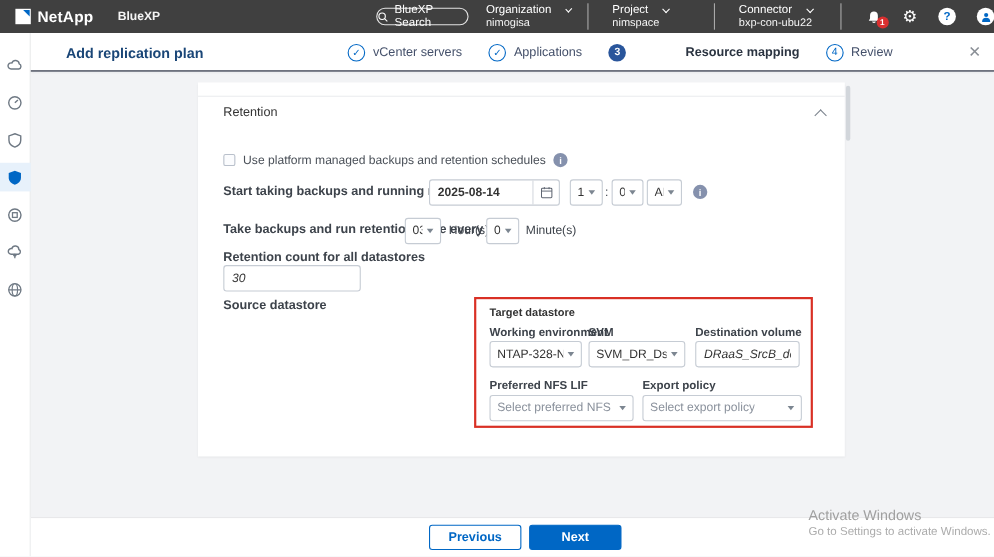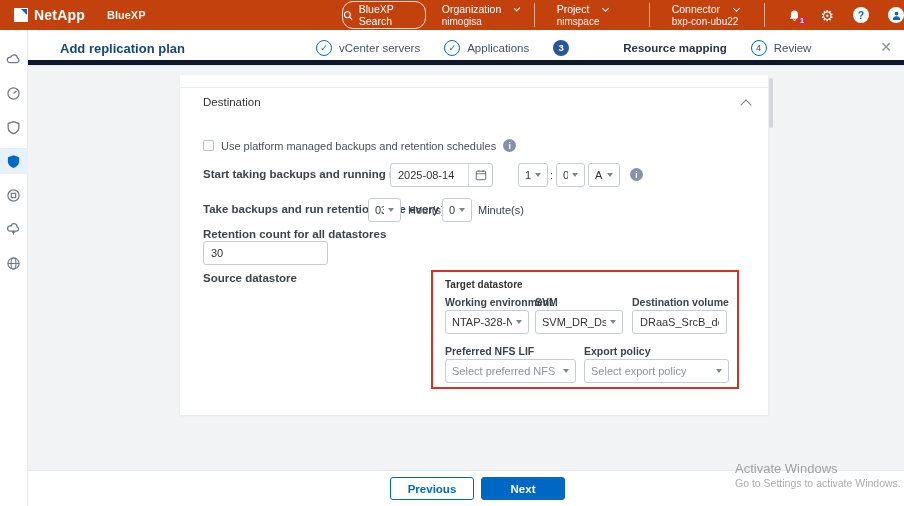--- a/index.html
+++ b/index.html
@@ -1,46 +1,46 @@
 <!DOCTYPE html>
 <html><head>
 <meta charset="utf-8">
 <style>
   * { margin:0; padding:0; box-sizing:border-box; }
   html,body { width:904px; height:506px; font-family:"Liberation Sans", sans-serif; }
   #root { position:relative; width:904px; height:506px; background:#f2f3f5; overflow:hidden; }
 
   
-  .topbar { position:absolute; left:0; top:0; width:904px; height:30px; background:#c2410c; display:flex; align-items:center; color:#fff; }
+  .topbar { position:absolute; left:0; top:0; width:904px; height:30px; background:#404040; display:flex; align-items:center; color:#fff; }
   .logo-wrap { display:flex; align-items:center; margin-left:14px; }
   .logo-mark { width:14px; height:14px; background:#fff; position:relative; margin-right:6px; }
   .logo-mark:after { content:""; position:absolute; right:1px; top:1px; width:0; height:0; border-top:6px solid #0067c5; border-left:6px solid transparent; }
   .brand-name { font-size:14px; font-weight:700; letter-spacing:.2px; }
   .product-name { font-size:11px; font-weight:700; margin-left:22px; opacity:.95; }
-  .search-pill { margin-left:196px; height:28px; border:1px solid rgba(255,255,255,.85); border-radius:11px; display:flex; align-items:center; padding:0 0; gap:6px; cursor:pointer; }
+  .search-pill { margin-left:196px; height:16px; border:1px solid rgba(255,255,255,.85); border-radius:11px; display:flex; align-items:center; padding:0 0; gap:6px; cursor:pointer; }
   .search-pill span { font-size:10.5px; }
   .ctx-group { display:flex; flex-direction:column; justify-content:center; margin-left:16px; min-width:78px; cursor:pointer; }
   .ctx-top { display:flex; align-items:center; gap:14px; }
   .ctx-label { font-size:10.5px; font-weight:400; }
   .ctx-value { font-size:10px; opacity:.95; margin-top:1px; }
   .chev { width:5px; height:5px; border-right:1.4px solid #fff; border-bottom:1.4px solid #fff; transform:rotate(45deg); margin-top:-2px; }
   .vsep { width:1px; height:24px; background:rgba(255,255,255,.55); margin:0 6px 0 14px; }
   .top-icons { display:flex; align-items:center; gap:19px; margin-left:16px; }
   .icon-btn { position:relative; cursor:pointer; display:flex; align-items:center; justify-content:center; }
   .badge { position:absolute; right:-6px; bottom:-3px; min-width:11px; height:11px; background:#d92f2f; border-radius:6px; font-size:7.5px; font-weight:700; display:flex; align-items:center; justify-content:center; padding:0 2px; }
   .gear-glyph { font-size:15px; line-height:15px; }
   .circle-white { width:16px; height:16px; border-radius:50%; background:#fff; color:#0067c5; display:flex; align-items:center; justify-content:center; font-size:10.5px; font-weight:700; }
 
   
   .sidebar { position:absolute; left:0; top:30px; width:28px; height:476px; background:#fff; border-right:1px solid #e9eaec; display:flex; flex-direction:column; align-items:center; padding-top:16px; gap:8px; }
   .side-item { width:28px; height:26px; display:flex; align-items:center; justify-content:center; cursor:pointer; }
   .side-item.active { background:#e7f1fb; }
 
   
-  .wizhead { position:absolute; left:28px; top:30px; width:876px; height:35px; background:#fff; border-bottom:5px solid #0f172a; box-shadow:0 1px 2px rgba(0,0,0,.05); }
+  .wizhead { position:absolute; left:28px; top:30px; width:876px; height:35px; background:#fff; border-bottom:1px solid #0f172a; box-shadow:0 1px 2px rgba(0,0,0,.05); }
   .wiz-title { position:absolute; left:32px; top:11px; font-size:13px; font-weight:700; color:#1a4677; }
   .steps { position:absolute; left:288px; top:0; height:35px; display:flex; align-items:center; gap:24px; }
   .step { display:flex; align-items:center; gap:7px; cursor:pointer; }
   .step-circle { width:16px; height:16px; border-radius:50%; display:flex; align-items:center; justify-content:center; font-size:9px; }
   .step-circle.completed { border:1.4px solid #0067c5; color:#0067c5; }
   .step-circle.active { background:#29559b; color:#fff; font-weight:700; font-size:9.5px; }
   .step-circle.upcoming { border:1.4px solid #0067c5; color:#0067c5; font-size:9.5px; }
   .step-label { font-size:11.5px; color:#44506a; }
   .step-label.active { color:#2b3441; font-weight:700;margin-left:47px; }
   .close-x { position:absolute; right:12px; top:9px; font-size:14px; color:#8a8f96; cursor:pointer; }
@@ -56,21 +56,21 @@
   .checkbox-row { position:absolute; left:23px; top:64px; display:flex; align-items:center; gap:7px; }
   .checkbox { width:11px; height:11px; border:1px solid #b9c0cb; border-radius:2px; background:#fbfcfe; cursor:pointer; }
   .checkbox-label { font-size:11px; color:#4a5058; }
   .info-dot { width:13px; height:13px; border-radius:50%; background:#8591ad; color:#fff; font-size:8.5px; font-weight:700; display:flex; align-items:center; justify-content:center; cursor:pointer; }
 
   .field, .selectbox { border:1px solid #c6ccd4; border-radius:3px; background:#fff; height:24px; font-size:11px; color:#333; }
   .selectbox { display:flex; align-items:center; justify-content:space-between; padding:0 6px; cursor:pointer; }
   .selectbox .caret { width:0; height:0; border-left:3.5px solid transparent; border-right:3.5px solid transparent; border-top:4px solid #7c8691; margin-left:4px; }
   .selectbox .val { white-space:nowrap; overflow:hidden; }
   .selectbox .val.placeholder { color:#8a919c; }
-  input.field { padding:0 7px; font-family:"Liberation Sans", sans-serif; outline:none; width:100%; }
+  input.field { padding:0 7px; font-family:"Liberation Sans", sans-serif; outline:none; width:100%;font-style:italic; }
 
   .abs { position:absolute; }
   .inline-label { font-size:11px; color:#3d434b; line-height:24px; }
 
   .date-field { position:absolute; display:flex; align-items:stretch; border:1px solid #c6ccd4; border-radius:3px; background:#fff; height:24px; }
   .date-text { flex:1; font-size:11px; color:#333; display:flex; align-items:center; padding:0 7px; }
   .date-cal { width:24px; border-left:1px solid #d6dae0; display:flex; align-items:center; justify-content:center; cursor:pointer; }
 
   .src-label { font-size:11.5px; font-weight:700; color:#3d434b; }
   .src-value { font-size:11px; color:#5f6672; }
@@ -221,31 +221,31 @@
       <div class="step">
         <span class="step-circle upcoming">4</span>
         <span class="step-label">Review</span>
       </div>
     </div>
     <div class="close-x">✕</div>
   </div>
 
   <div class="panel">
     <div class="panel-divider"></div>
-    <div class="section-title">Destination</div>
+    <div class="section-title">Retention</div>
     <div class="collapse-btn"></div>
 
     <div class="checkbox-row">
       <div class="checkbox"></div>
       <span class="checkbox-label">Use platform managed backups and retention schedules</span>
       <span class="info-dot">i</span>
     </div>
 
     <div class="abs row-label" style="left:23px; top:93px;">Start taking backups and running retention from</div>
-    <div class="date-field" style="left:210px; top:88px; width:103px;">
+    <div class="date-field" style="left:210px; top:88px; width:119px;font-weight:bold;">
       <span class="date-text">2025-08-14</span>
       <span class="date-cal">
         <svg width="12" height="12" viewBox="0 0 14 14">
           <rect x="1.5" y="2.5" width="11" height="10" rx="1" fill="none" stroke="#5f6672" stroke-width="1.1"></rect>
           <line x1="1.5" y1="5.5" x2="12.5" y2="5.5" stroke="#5f6672" stroke-width="1"></line>
           <line x1="4.5" y1="1.2" x2="4.5" y2="3.5" stroke="#5f6672" stroke-width="1"></line>
           <line x1="9.5" y1="1.2" x2="9.5" y2="3.5" stroke="#5f6672" stroke-width="1"></line>
         </svg>
       </span>
     </div>

